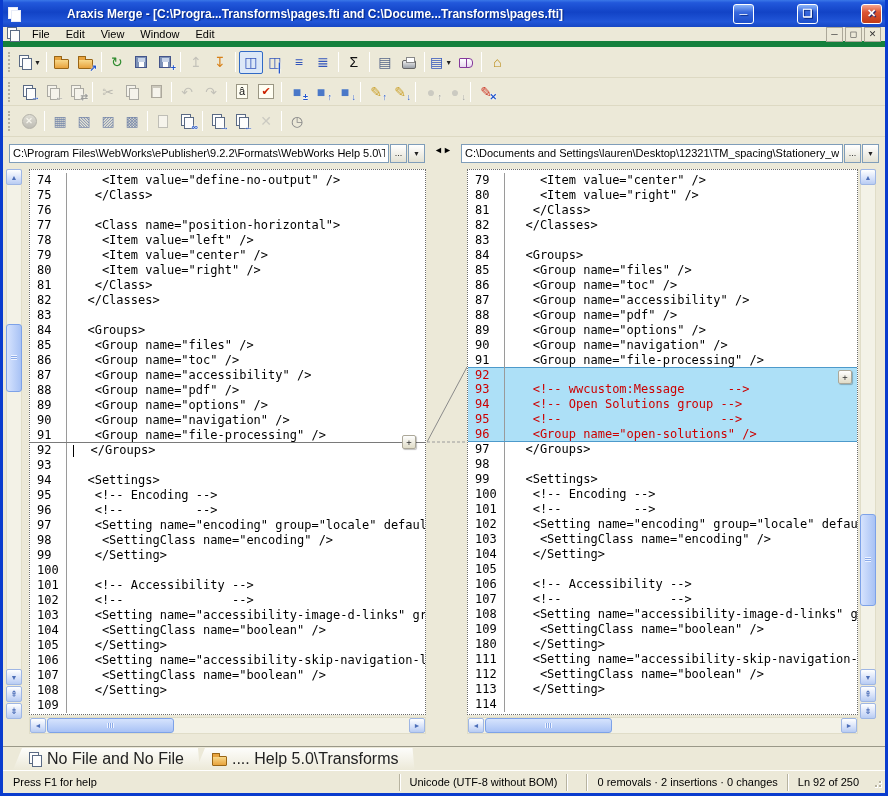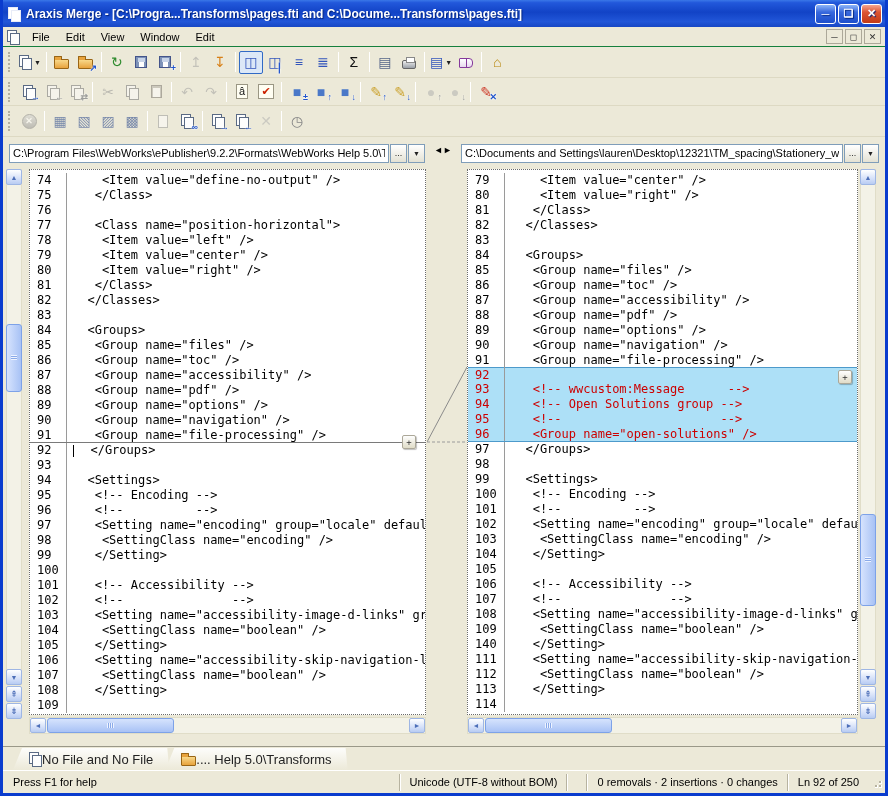--- a/index.html
+++ b/index.html
@@ -2,29 +2,29 @@
 <html><head>
 <meta charset="utf-8">
 <style>
   html,body{margin:0;padding:0;background:#555;}
   *{box-sizing:border-box;}
   .window{width:888px;height:796px;border:3px solid #0A3CCE;border-top:none;background:#ECE9D8;
     display:flex;flex-direction:column;font-family:"Liberation Sans",sans-serif;overflow:hidden;}
   
   .titlebar{height:27px;flex:0 0 27px;display:flex;align-items:center;padding:0 3px 0 5px;color:#fff;
     font-size:12px;font-weight:bold;text-shadow:1px 1px 1px #00227a;
-    background:linear-gradient(180deg,#3A77E8 0%,#2258DB 10%,#1243C6 45%,#2156D8 80%,#1747C4 100%);}
+    background:linear-gradient(180deg,#3A77E8 0%,#2258DB 10%,#1243C6 45%,#2156D8 80%,#1747C4 100%);gap:41px;}
   .titlebar .ttl{flex:1;white-space:nowrap;overflow:hidden;margin-left:5px;}
   .wbtn{width:21px;height:20px;margin-left:2px;border:1px solid #fff;border-radius:3px;color:#fff;
     display:flex;align-items:center;justify-content:center;font-size:11px;font-weight:bold;
     background:linear-gradient(#8CB4F8,#3768DD 40%,#1C4ECB);}
   .wbtn.close{background:linear-gradient(#F4A590,#DD5533 40%,#C23A16);}
   
   .menubar{height:20px;flex:0 0 20px;display:flex;align-items:center;background:#ECE9D8;font-size:11px;
-    border-bottom:1px solid #15803d;padding:0 4px;}
+    border-bottom:6px solid #15803d;padding:0 4px;}
   .menuitem{padding:2px 8px;}
   .mdictrls{margin-left:auto;display:flex;}
   .mdibtn{width:17px;height:15px;border:1px solid #aca899;background:#ECE9D8;margin-left:2px;
     display:flex;align-items:center;justify-content:center;font-size:9px;color:#333;}
   
   .trow{display:flex;align-items:center;background:#ECE9D8;padding:2px 2px;border-bottom:1px solid #ddd9c3;}
   .trow1{height:31px;flex:0 0 31px}.trow2{height:28px;flex:0 0 28px}.trow3{height:31px;flex:0 0 31px}
   .tgrip{width:4px;height:20px;border-left:2px dotted #b4b0a0;margin:0 5px 0 3px;}
   .tsep{width:1px;height:20px;background:#c9c5b2;border-right:1px solid #fff;margin:0 3px;}
   .tbtn{min-width:24px;height:23px;display:flex;align-items:center;justify-content:center;
@@ -101,21 +101,21 @@
   .hsL{left:26px;width:397px;} .hsR{left:464px;width:391px;}
   .hbtn{position:absolute;top:0;width:16px;height:15px;border:1px solid #9EB6E4;border-radius:2px;
     background:linear-gradient(#fff,#cfdcf8 70%,#b8ccf2);color:#4D6FB8;font-size:7px;
     display:flex;align-items:center;justify-content:center;}
   .hthumb{position:absolute;top:0;height:15px;width:127px;left:17px;border:1px solid #7DA2E8;border-radius:3px;
     background:linear-gradient(#d6e3fd,#a8c2f5);}
   .hthumb::after{content:"";position:absolute;top:4px;bottom:4px;left:50%;width:7px;margin-left:-4px;
     background:repeating-linear-gradient(90deg,#eef3ff 0 1px,#8aaae8 1px 2px);}
   
   .tabsrow{height:24px;flex:0 0 24px;background:#ECE9D8;border-top:1px solid #9a9888;display:flex;align-items:flex-end;padding:0 0 0 10px;}
-  .tab{height:22px;display:flex;align-items:center;font-size:13px;padding:0 16px;
+  .tab{height:22px;display:flex;align-items:center;gap:5px;font-size:16px;padding:0 16px;
     background:linear-gradient(#fdfdfb,#ece9d8);clip-path:polygon(9px 0,calc(100% - 2px) 0,100% 100%,0 100%);
     margin-right:-4px;color:#222;}
   .tab.active{background:#fff;font-weight:bold;z-index:2;}
   
   .statusbar{height:23px;flex:0 0 23px;background:#ECE9D8;display:flex;align-items:center;font-size:11px;
     border-top:1px solid #fff;padding:0 2px;}
   .sfield{height:17px;display:flex;align-items:center;padding:0 8px;white-space:nowrap;}
   .sdiv{width:2px;height:17px;border-left:1px solid #b7b3a0;border-right:1px solid #fff;margin:0 1px;}
   .sf-help{flex:1;}
   .grip{width:14px;height:14px;margin-left:2px;position:relative;}
@@ -452,21 +452,21 @@
           <div class="row"><span class="num">100</span><span class="txt">   &lt;!-- Encoding --&gt;</span></div>
           <div class="row"><span class="num">101</span><span class="txt">   &lt;!--          --&gt;</span></div>
           <div class="row"><span class="num">102</span><span class="txt">   &lt;Setting name="encoding" group="locale" default="</span></div>
           <div class="row"><span class="num">103</span><span class="txt">    &lt;SettingClass name="encoding" /&gt;</span></div>
           <div class="row"><span class="num">104</span><span class="txt">   &lt;/Setting&gt;</span></div>
           <div class="row"><span class="num">105</span><span class="txt"></span></div>
           <div class="row"><span class="num">106</span><span class="txt">   &lt;!-- Accessibility --&gt;</span></div>
           <div class="row"><span class="num">107</span><span class="txt">   &lt;!--               --&gt;</span></div>
           <div class="row"><span class="num">108</span><span class="txt">   &lt;Setting name="accessibility-image-d-links" grou</span></div>
           <div class="row"><span class="num">109</span><span class="txt">    &lt;SettingClass name="boolean" /&gt;</span></div>
-          <div class="row"><span class="num">140</span><span class="txt">   &lt;/Setting&gt;</span></div>
+          <div class="row"><span class="num">180</span><span class="txt">   &lt;/Setting&gt;</span></div>
           <div class="row"><span class="num">111</span><span class="txt">   &lt;Setting name="accessibility-skip-navigation-lin</span></div>
           <div class="row"><span class="num">112</span><span class="txt">    &lt;SettingClass name="boolean" /&gt;</span></div>
           <div class="row"><span class="num">113</span><span class="txt">   &lt;/Setting&gt;</span></div>
           <div class="row"><span class="num">114</span><span class="txt"></span></div>
         </div>
       <div class="plusbtn plusR">+</div>
     </div>
 
     <div class="sbV vsr">
       <div class="sbtrack"></div>

